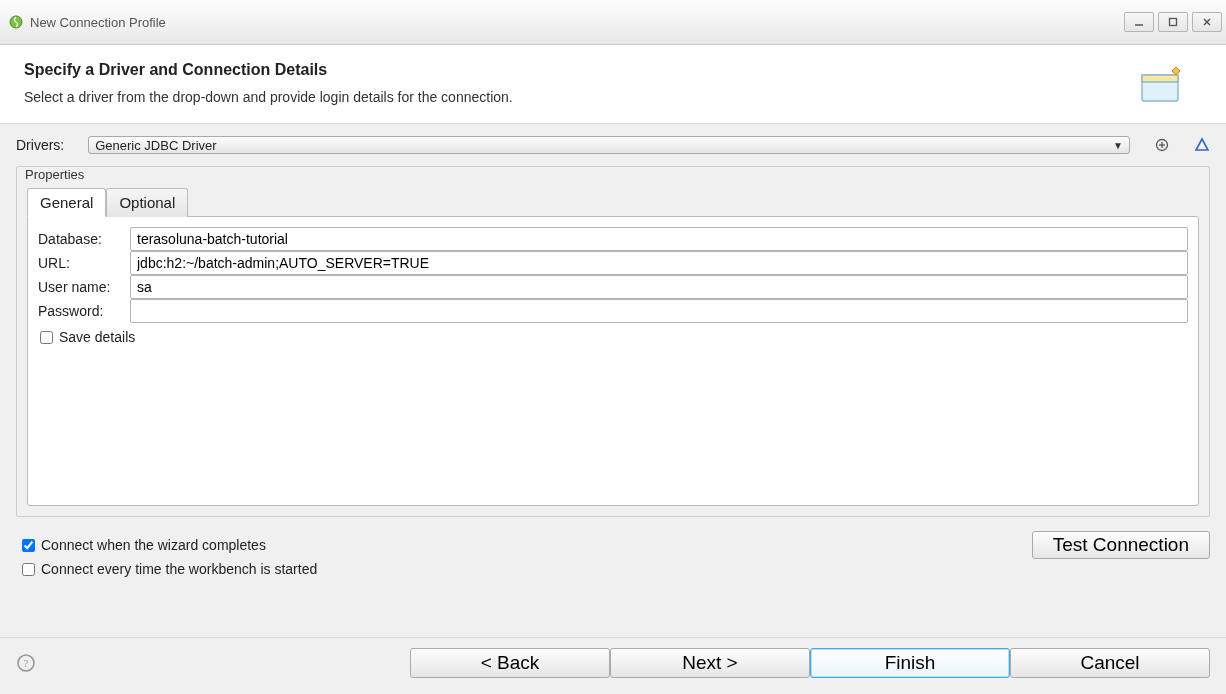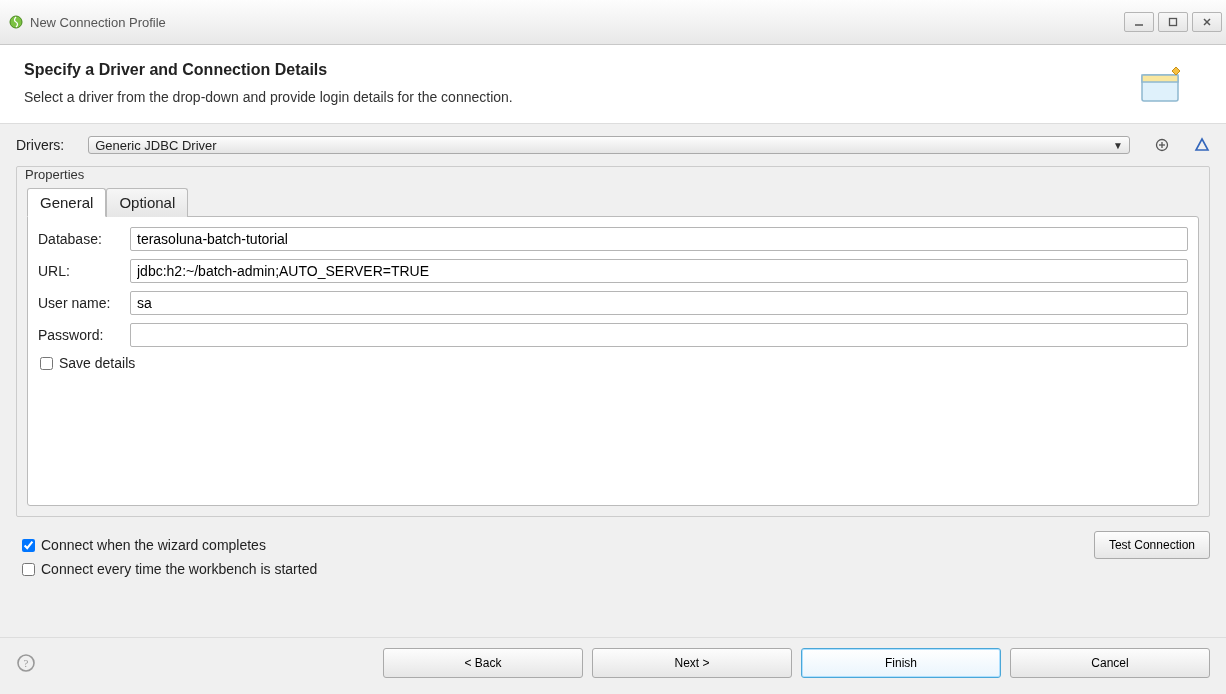--- a/index.html
+++ b/index.html
@@ -100,21 +100,21 @@
 .tab-panel {
   border: 1px solid #bbb;
   background: #fff;
   padding: 10px;
   min-height: 290px;
   border-radius: 0 3px 3px 3px;
 }
 .form-row {
   display: flex;
   align-items: center;
-  margin-bottom: 8px;
+  margin-bottom: 0;
 }
 .form-row label {
   width: 92px;
   font-size: 14px;
 }
 .form-row input[type="text"],
 .form-row input[type="password"] {
   flex: 1;
   height: 24px;
   border: 1px solid #b5b5b5;
@@ -133,43 +133,43 @@
 .lower-checks .check-row { margin-bottom: 8px; }
 .test-conn-row {
   display: flex; justify-content: space-between; align-items: flex-start;
   margin-top: 14px;
 }
 .btn {
   height: 28px;
   border: 1px solid #aaa;
   border-radius: 3px;
   background: linear-gradient(to bottom, #fdfdfd, #e6e6e6);
-  padding: 0 14px;
-  font-size: 12px;
+  padding: 0 20px;
+  font-size: 19px;
   cursor: default;
   display: inline-flex; align-items: center; justify-content: center;
 }
 .btn.big { width: 200px; height: 30px; }
 .btn.primary {
   border: 1px solid #4aa7d8;
   box-shadow: inset 0 0 0 1px #aee0ff;
   background: linear-gradient(to bottom, #ffffff, #eaf5fd);
 }
 .footer {
   position: absolute;
   bottom: 0; left: 0; right: 0;
   border-top: 1px solid #ddd;
   background: #f0f0f0;
   padding: 10px 16px 16px 16px;
   display: flex;
   align-items: center;
   gap: 14px;
 }
 .footer .help-icon { width: 20px; height: 20px; color: #888; margin-right: auto; }
-.footer .btn-group { display: flex; gap: 9px; margin-left: auto; }
+.footer .btn-group { display: flex; gap: 0; margin-left: auto; }
 </style>
 </head>
 <body>
 
 <div class="titlebar">
   <span class="app-icon">
     <svg viewBox="0 0 16 16">
         <circle cx="8" cy="8" r="6" fill="#7cc242" stroke="#4a8a1e" stroke-width="1"></circle>
         <path d="M8 3 C6 5 6 7 8 8 C10 9 10 11 8 13" stroke="#fff" stroke-width="1.3" fill="none"></path>
       </svg>

